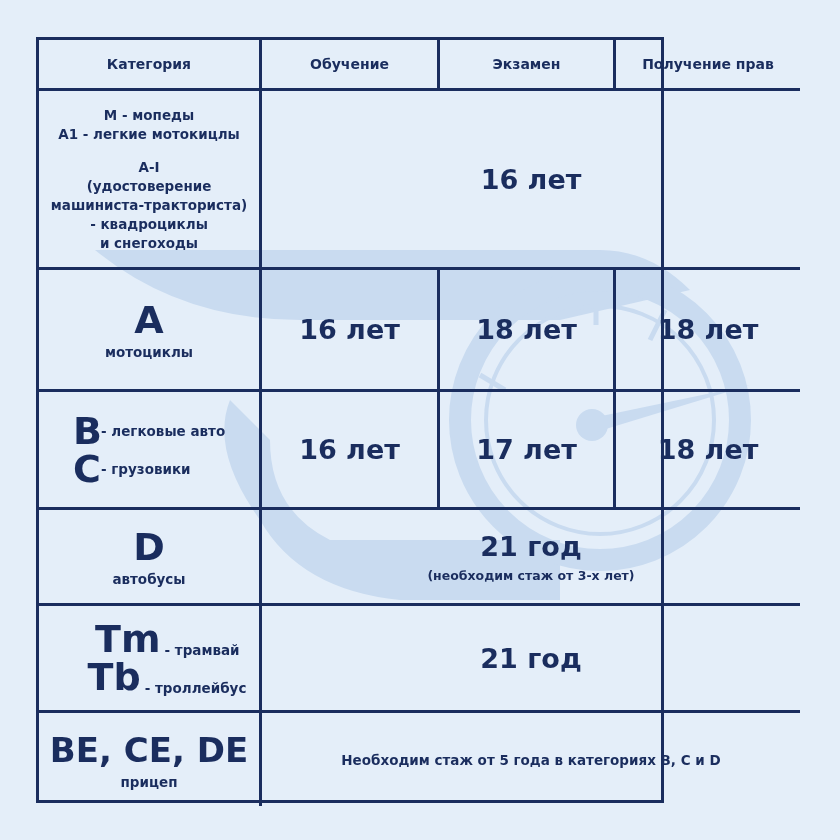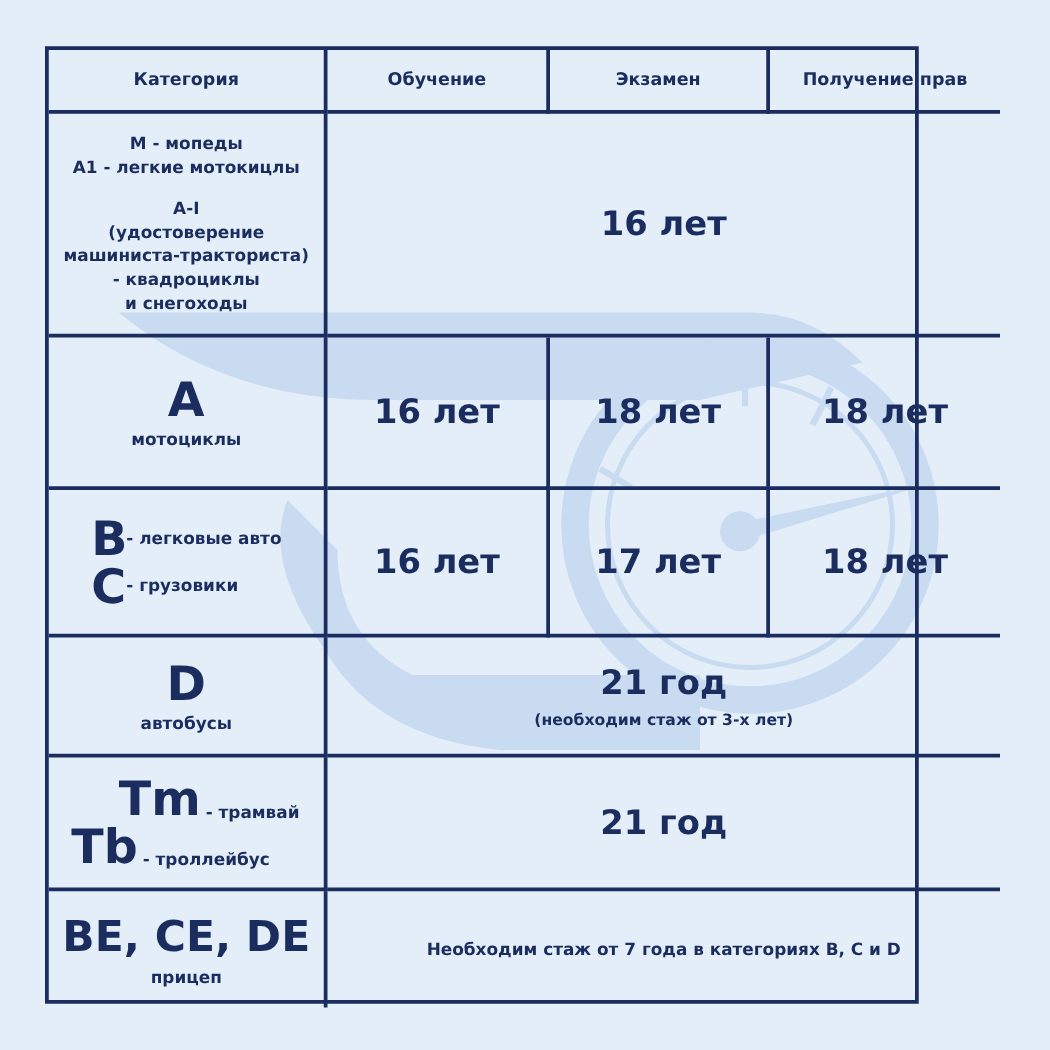--- a/index.html
+++ b/index.html
@@ -6,21 +6,21 @@
   body {
     width:840px; height:840px; overflow:hidden;
     background:#e4eef9;
     font-family:"DejaVu Sans", sans-serif;
     color:#1a2d5e;
     position:relative;
   }
   .watermark { position:absolute; left:0; top:0; width:840px; height:840px; z-index:0; }
   .grid {
     position:absolute; left:36px; top:37px;
-    width:699px; height:766px;
+    width:628px; height:766px;
     display:grid;
     grid-template-columns:223px 178px 176px 184px;
     grid-template-rows:51px 179px 122px 118px 96px 107px 93px;
     border:3px solid #1a2d5e;
     box-sizing:border-box;
     z-index:1;
   }
   .cell {
     border-right:3px solid #1a2d5e;
     border-bottom:3px solid #1a2d5e;
@@ -109,25 +109,25 @@
   <div class="cell last-col" style="grid-column:2 / span 3;">
     <div class="big">21 год</div>
     <div class="sub2">(необходим стаж от 3-х лет)</div>
   </div>
 
   <div class="cell">
     <div class="tm">
         <span class="L">Tm</span>
         <span class="t">- трамвай</span>
       </div>
-    <div class="tm" style="padding-left:18px;">
+    <div class="tm" style="padding-left:36px;justify-content:center;">
         <span class="L">Tb</span>
         <span class="t">- троллейбус</span>
       </div>
   </div>
   <div class="cell big last-col" style="grid-column:2 / span 3;">21 год</div>
 
   <div class="cell last-row">
     <div class="huge" style="font-size:34px;">BE, CE, DE</div>
     <div class="sub">прицеп</div>
   </div>
-  <div class="cell last-col last-row" style="grid-column:2 / span 3; font-size:13.5px;">Необходим стаж от 7 года в категориях B, C и D</div>
+  <div class="cell last-col last-row" style="grid-column:2 / span 3; font-size:13.5px;">Необходим стаж от 5 года в категориях B, C и D</div>
 </div>
 
 </body></html>

